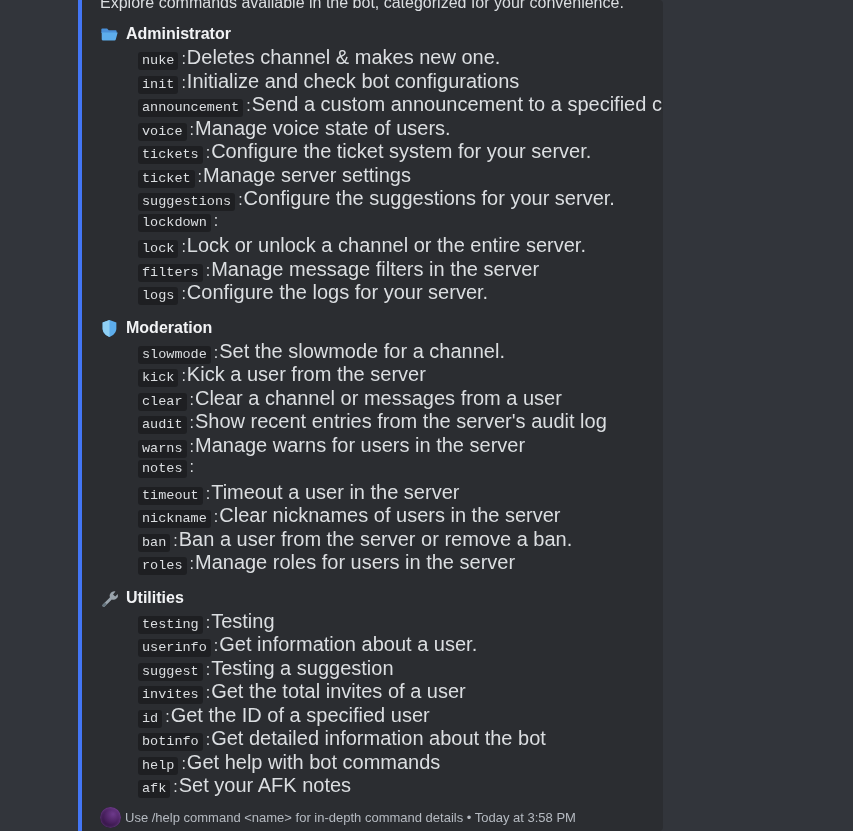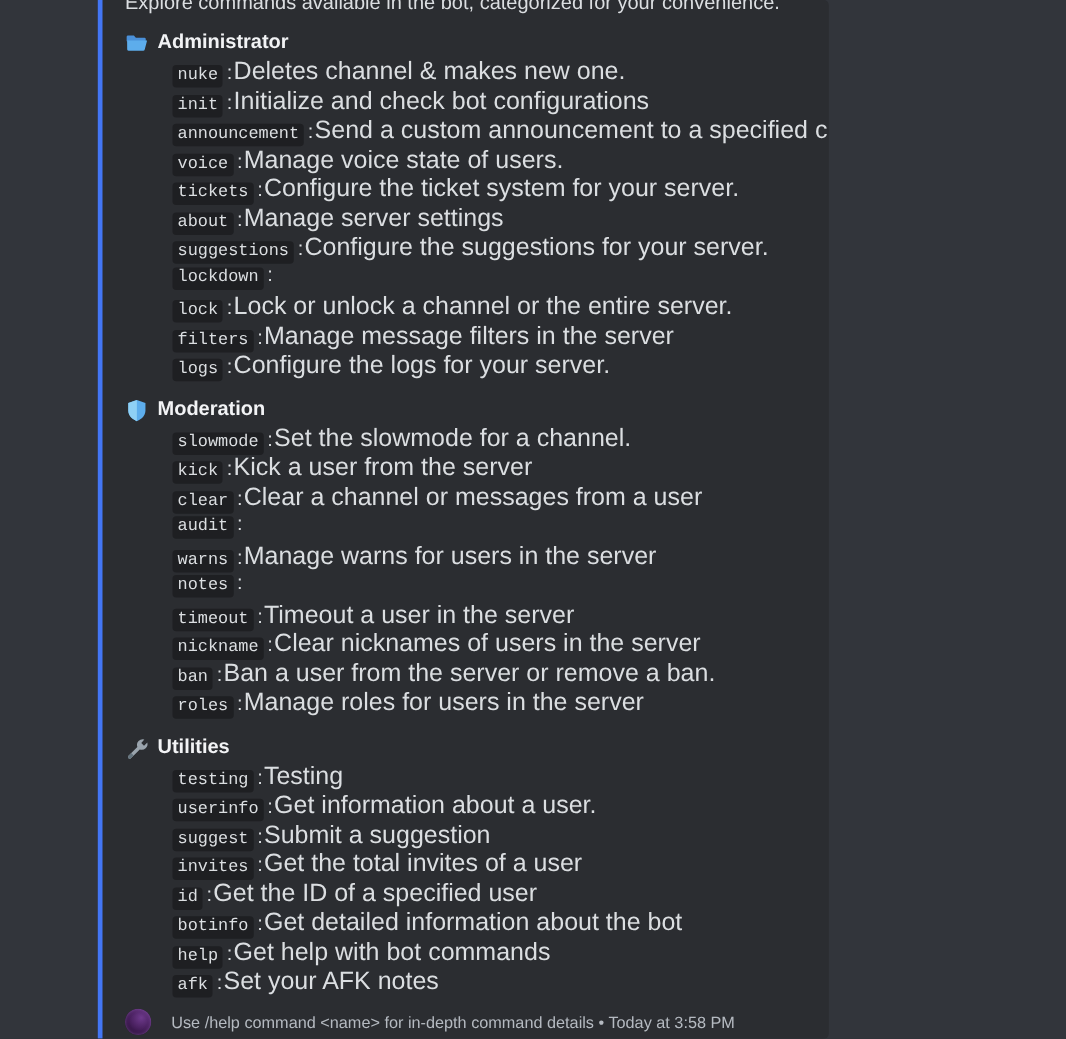--- a/index.html
+++ b/index.html
@@ -94,21 +94,21 @@
     color:#dbdee1;
     font-size:20px;
     line-height:21px;
   }
   .embed-footer {
     position:absolute;
     left:22px;
     bottom:3px;
     display:flex;
     align-items:center;
-    gap:16px;
+    gap:4px;
   }
   .footer-avatar {
     width:21px; height:21px;
     border-radius:50%;
     flex:0 0 21px;
     background:
       radial-gradient(circle at 62% 34%, #6e3a8c 0%, #4a2160 45%, #2a1038 80%),
       #3a1c4d;
     box-shadow:inset 0 0 3px rgba(180,120,220,.55);
   }
@@ -160,21 +160,21 @@
               <span class="cmd-chip">voice</span>
               <span class="cmd-sep">:</span>
               <span class="cmd-desc">Manage voice state of users.</span>
             </div>
             <div class="cmd-row">
               <span class="cmd-chip">tickets</span>
               <span class="cmd-sep">:</span>
               <span class="cmd-desc">Configure the ticket system for your server.</span>
             </div>
             <div class="cmd-row">
-              <span class="cmd-chip">about</span>
+              <span class="cmd-chip">ticket</span>
               <span class="cmd-sep">:</span>
               <span class="cmd-desc">Manage server settings</span>
             </div>
             <div class="cmd-row">
               <span class="cmd-chip">suggestions</span>
               <span class="cmd-sep">:</span>
               <span class="cmd-desc">Configure the suggestions for your server.</span>
             </div>
             <div class="cmd-row">
               <span class="cmd-chip">lockdown</span>
@@ -215,20 +215,21 @@
               <span class="cmd-desc">Kick a user from the server</span>
             </div>
             <div class="cmd-row">
               <span class="cmd-chip">clear</span>
               <span class="cmd-sep">:</span>
               <span class="cmd-desc">Clear a channel or messages from a user</span>
             </div>
             <div class="cmd-row">
               <span class="cmd-chip">audit</span>
               <span class="cmd-sep">:</span>
+              <span class="cmd-desc">Show recent entries from the server's audit log</span>
             </div>
             <div class="cmd-row">
               <span class="cmd-chip">warns</span>
               <span class="cmd-sep">:</span>
               <span class="cmd-desc">Manage warns for users in the server</span>
             </div>
             <div class="cmd-row">
               <span class="cmd-chip">notes</span>
               <span class="cmd-sep">:</span>
             </div>
@@ -267,21 +268,21 @@
               <span class="cmd-desc">Testing</span>
             </div>
             <div class="cmd-row">
               <span class="cmd-chip">userinfo</span>
               <span class="cmd-sep">:</span>
               <span class="cmd-desc">Get information about a user.</span>
             </div>
             <div class="cmd-row">
               <span class="cmd-chip">suggest</span>
               <span class="cmd-sep">:</span>
-              <span class="cmd-desc">Submit a suggestion</span>
+              <span class="cmd-desc">Testing a suggestion</span>
             </div>
             <div class="cmd-row">
               <span class="cmd-chip">invites</span>
               <span class="cmd-sep">:</span>
               <span class="cmd-desc">Get the total invites of a user</span>
             </div>
             <div class="cmd-row">
               <span class="cmd-chip">id</span>
               <span class="cmd-sep">:</span>
               <span class="cmd-desc">Get the ID of a specified user</span>

